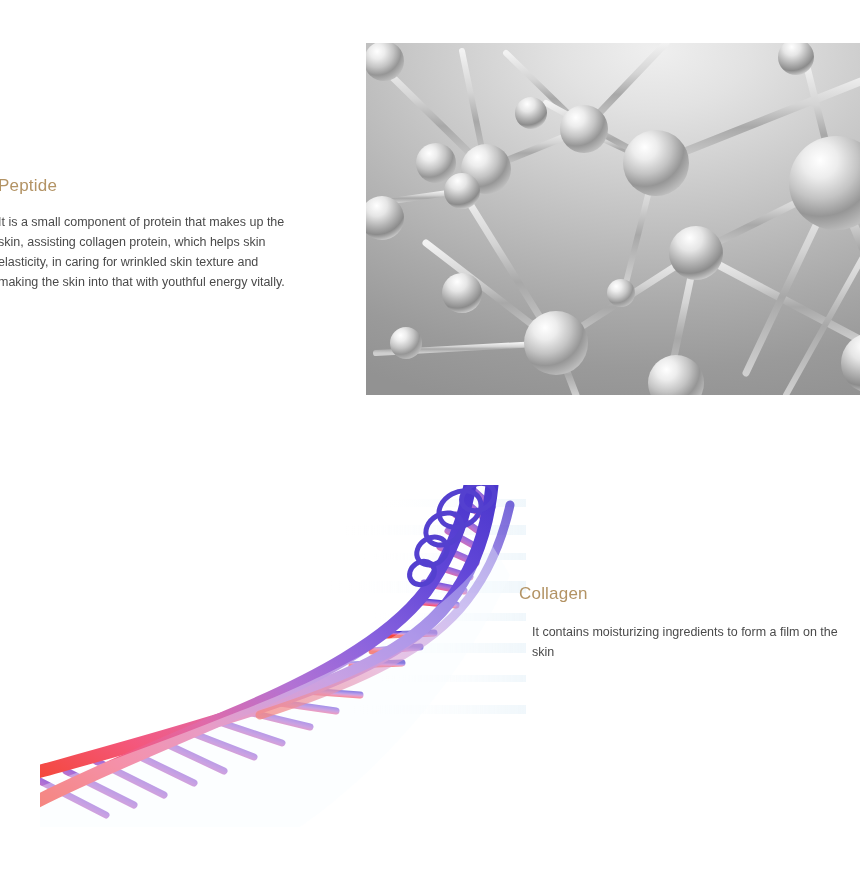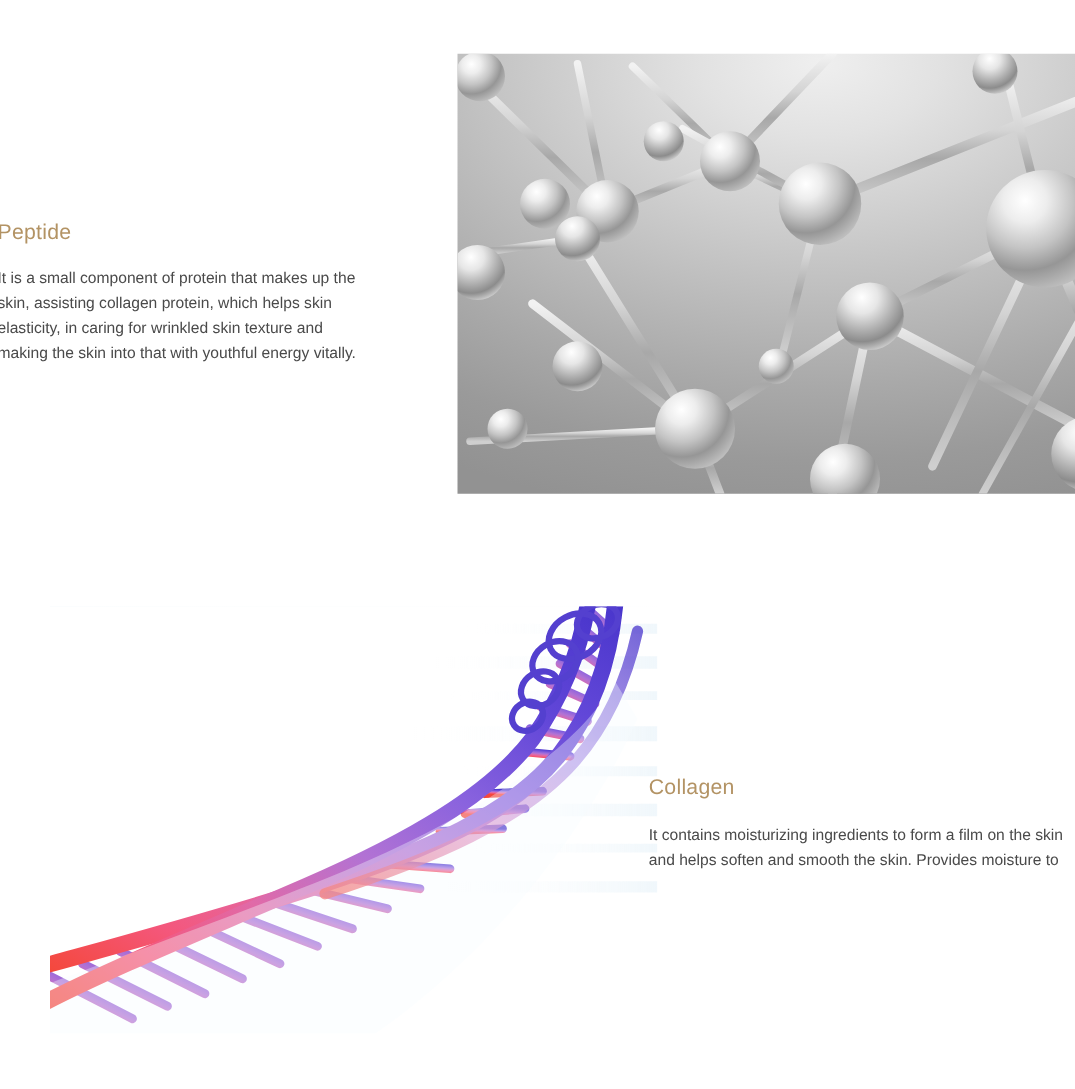--- a/index.html
+++ b/index.html
@@ -64,24 +64,24 @@
     width: 486px;
     height: 342px;
     overflow: hidden;
     background:
       linear-gradient(160deg, #f7fbfd 0%, #ffffff 38%, #ffffff 100%);
   }
 
   .collagen-text {
     position: absolute;
     left: 519px;
-    top: 620px;
+    top: 584px;
     width: 336px;
   }
-  .collagen-text .section-body { margin-top: 18px; }
+  .collagen-text .section-body { margin-top: 18px; margin-left: 13px; }
 
   
   .fig-svg { display: block; width: 100%; height: 100%; }
 </style>
 </head>
 <body>
 
 <div class="page">
 
   <section>
@@ -253,19 +253,18 @@
         <g opacity=".35">
           <path d="M 452 60 C 420 120 320 180 200 226 C 120 258 40 286 -6 304 L -6 342 L 260 342 C 350 280 430 180 470 90 Z" fill="#f6fbfe"></path>
         </g>
       </svg>
     </figure>
 
     <div class="collagen-text">
       <h2 class="section-heading">Collagen</h2>
       <div class="section-body">
         <p>It contains moisturizing ingredients to form a film on the skin</p>
-        <p>and helps soften and smooth the skin. Provides moisture to</p>
       </div>
     </div>
 
   </section>
 
 </div>
 
 </body></html>

